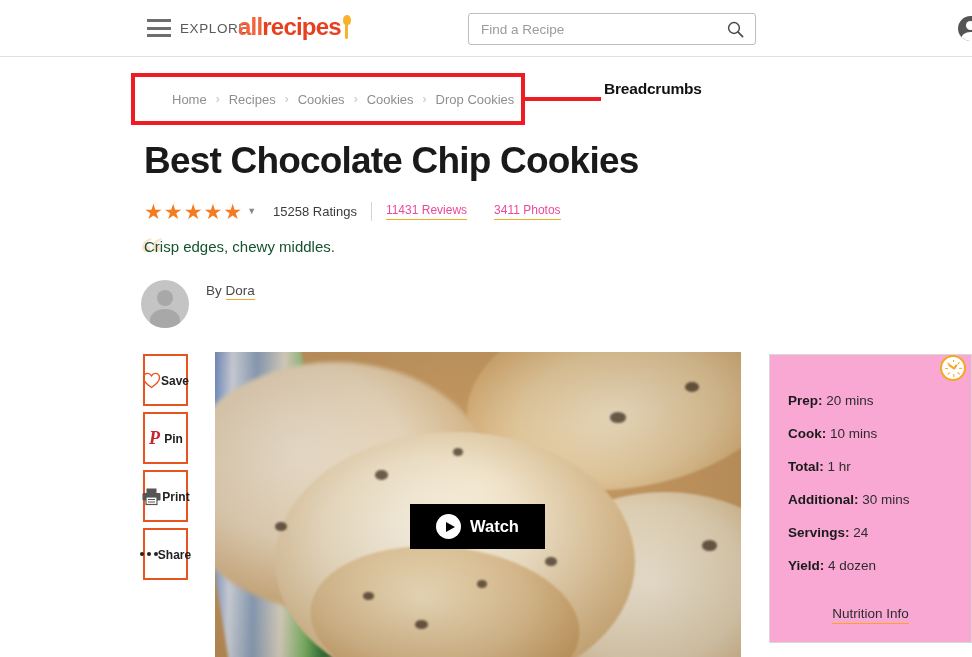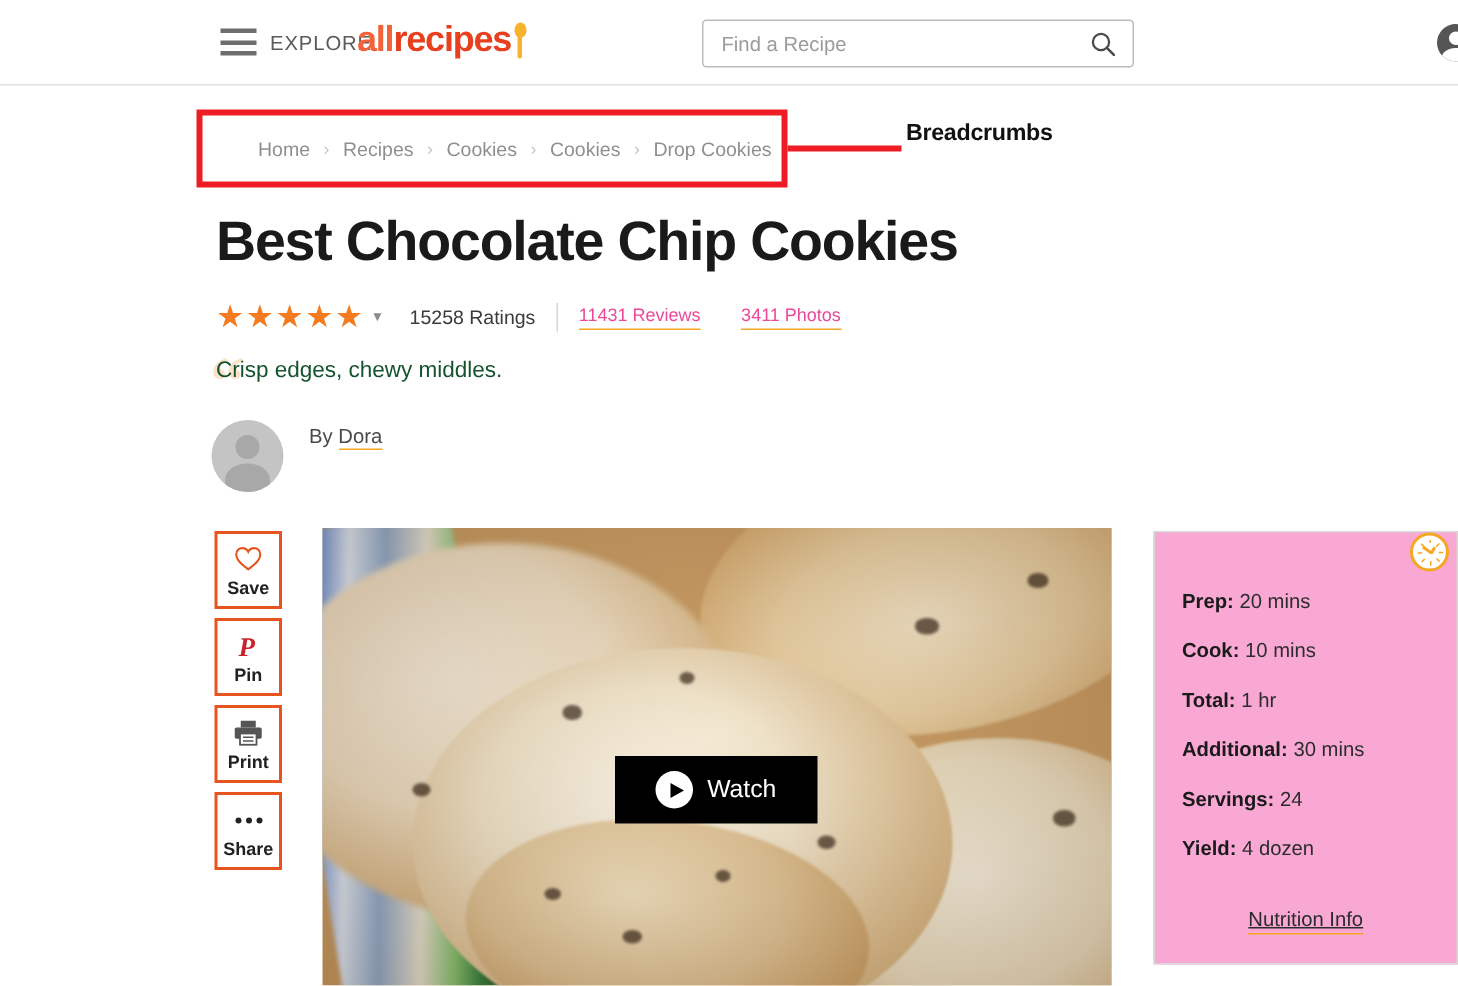--- a/index.html
+++ b/index.html
@@ -168,21 +168,21 @@
   }
   .byline .author-name {
     color: #4a4a4a; cursor: pointer;
     border-bottom: 1.5px solid #f5a623; padding-bottom: 1px;
   }
 
   
   .actions { position: absolute; left: 143px; top: 354px; }
   .action-btn {
     width: 45px; height: 52px; border: 2px solid #e8541f; background: #fff;
-    margin-bottom: 6px; display: flex; flex-direction: column;
+    margin-bottom: 6px; display: flex; flex-direction: row;
     align-items: center; justify-content: center; cursor: pointer;
   }
   .action-icon { height: 22px; display: flex; align-items: center; justify-content: center; }
   .action-label {
     font-size: 12px; font-weight: bold; color: #222; margin-top: 1px;
   }
   .dots { display: flex; gap: 3px; }
   .dots i { width: 4px; height: 4px; border-radius: 50%; background: #222; display: block; }
 
   
@@ -244,21 +244,21 @@
   }
   .play-circle {
     width: 25px; height: 25px; border-radius: 50%; background: #fff;
     display: flex; align-items: center; justify-content: center;
   }
   .play-tri {
     width: 0; height: 0; border-left: 9px solid #000;
     border-top: 5.5px solid transparent; border-bottom: 5.5px solid transparent;
     margin-left: 3px;
   }
-  .watch-label { color: #fff; font-size: 16.5px; font-weight: normal; }
+  .watch-label { color: #fff; font-size: 16.5px; font-weight: bold; }
 
   
   .info-box {
     position: absolute; left: 769px; top: 354px;
     width: 203px; height: 289px;
     border: 1px solid #d8d8d8; background: #f9a8d4;
   }
   .clock-icon {
     position: absolute; left: 940px; top: 355px;
     width: 26px; height: 26px; border-radius: 50%;
@@ -282,21 +282,21 @@
   .info-row {
     font-size: 13.5px; color: #2c2c2c; margin-bottom: 18px; white-space: nowrap;
   }
   .info-row b { font-weight: bold; color: #1a1a1a; }
   .nutrition-link {
     position: absolute; left: 0; right: 0; top: 249px;
     text-align: center;
   }
   .nutrition-link span {
     font-size: 13.5px; color: #2c2c2c; cursor: pointer;
-    border-bottom: 1.5px solid #f5a623; padding-bottom: 2px; text-decoration: underline;
+    border-bottom: 1.5px solid #f5a623; padding-bottom: 2px;
   }
 </style>
 </head>
 <body>
 
 <div class="page">
 
   <div class="header">
     <div class="hamburger">
       <span></span>

